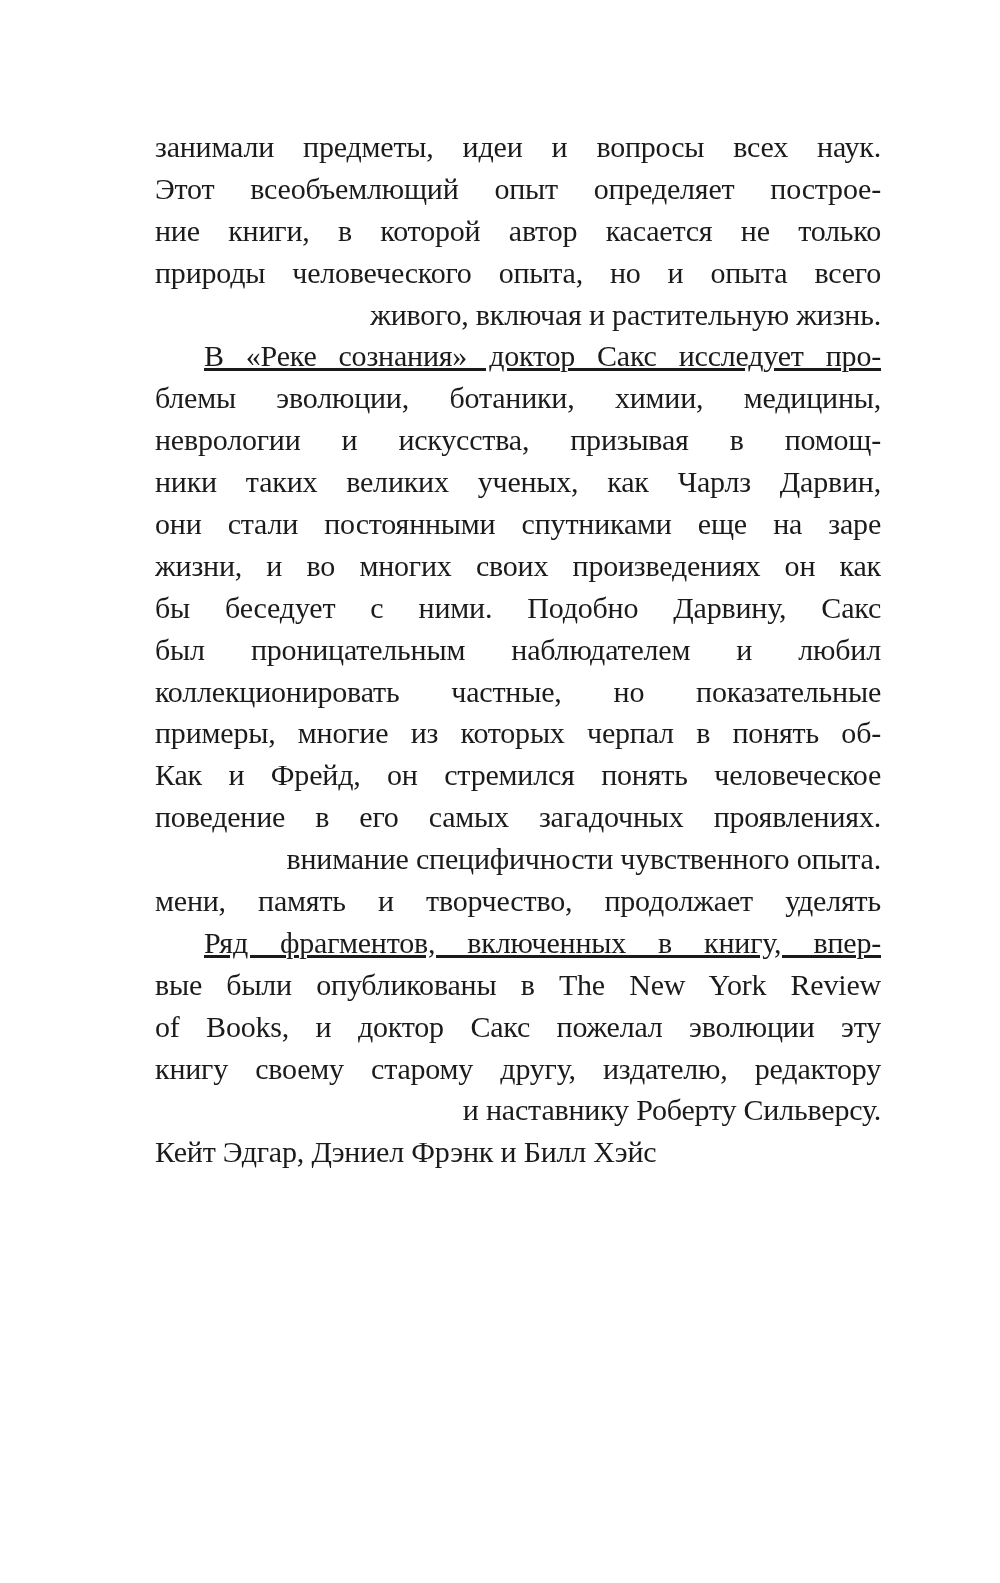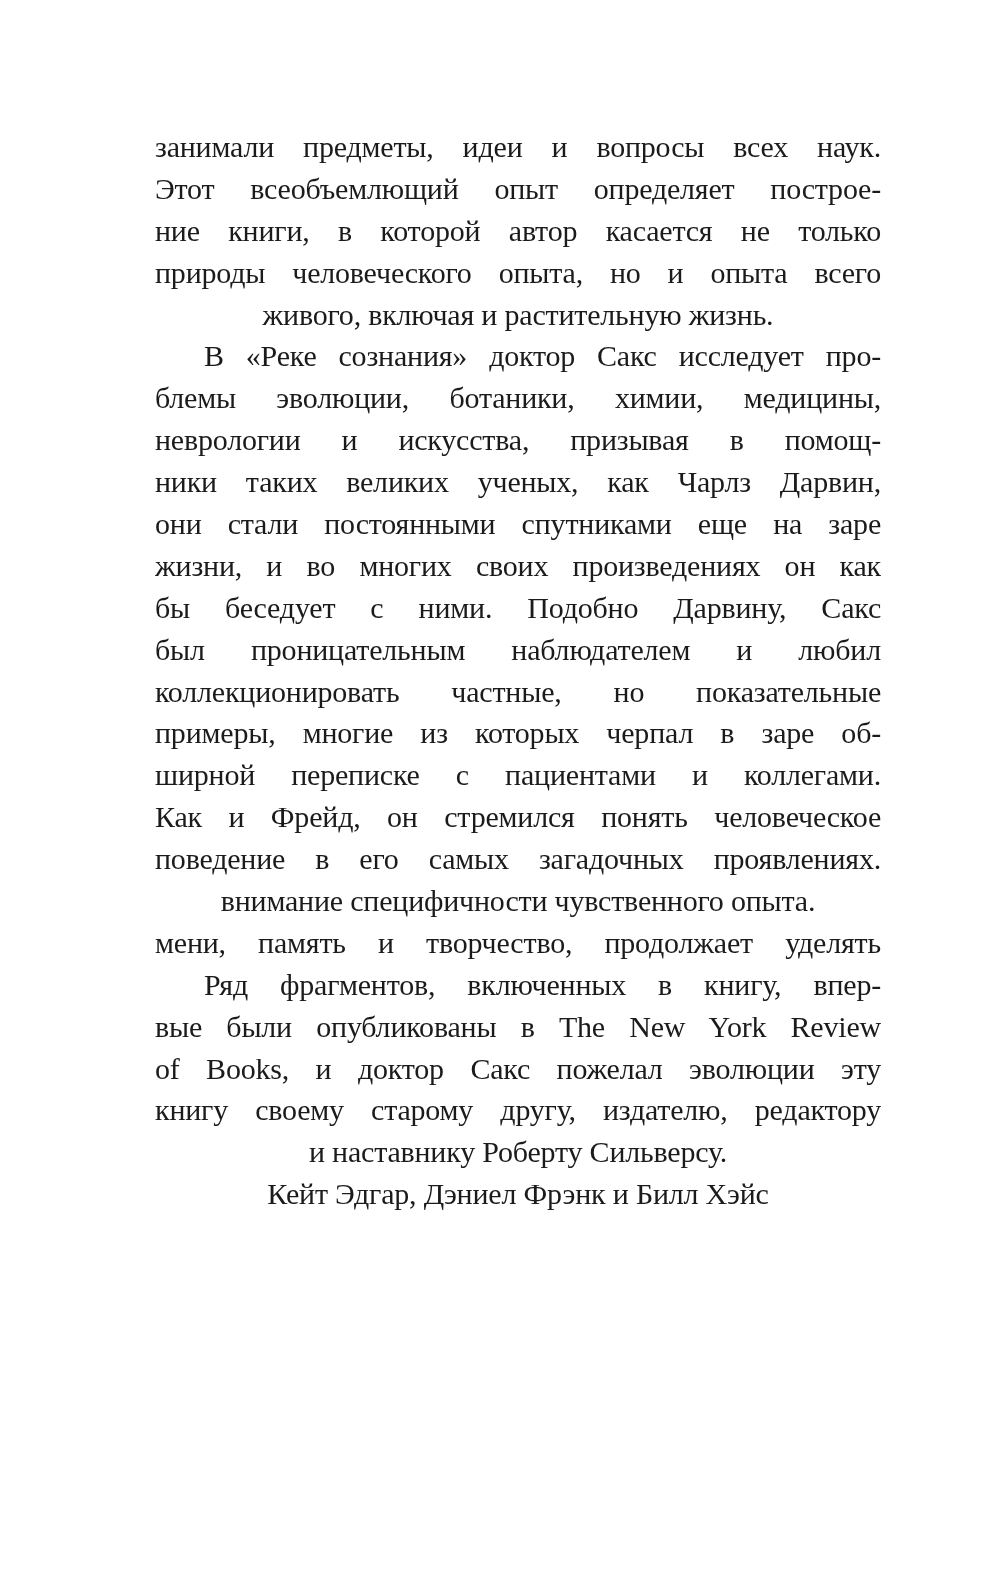--- a/index.html
+++ b/index.html
@@ -26,23 +26,23 @@
     color: #1b1b1b;
   }
   .line {
     height: 41.9px;
     overflow: hidden;
   }
   .a-justify {
     text-align: justify;
     text-align-last: justify;
   }
-  .a-left  { text-align: center; }
-  .a-right { text-align: center; }
-  .indent  { text-indent: 49px; }
+  .a-left  { text-align: right; }
+  .a-right { text-align: left; }
+  .indent  { text-indent: 49px; text-decoration: underline; }
   .it      { }
 </style>
 </head>
 <body>
 
 <div class="page">
   <div class="text-block">
       <div class="line a-justify"><span class="">занимали предметы, идеи и вопросы всех наук.</span></div>
       <div class="line a-justify"><span class="">Этот всеобъемлющий опыт определяет построе-</span></div>
       <div class="line a-justify"><span class="">ние книги, в которой автор касается не только</span></div>
@@ -50,22 +50,21 @@
       <div class="line a-left"><span class="">живого, включая и растительную жизнь.</span></div>
       <div class="line a-justify indent"><span class="">В «Реке сознания» доктор Сакс исследует про-</span></div>
       <div class="line a-justify"><span class="">блемы эволюции, ботаники, химии, медицины,</span></div>
       <div class="line a-justify"><span class="">неврологии и искусства, призывая в помощ-</span></div>
       <div class="line a-justify"><span class="">ники таких великих ученых, как Чарлз Дарвин,</span></div>
       <div class="line a-justify"><span class="">они стали постоянными спутниками еще на заре</span></div>
       <div class="line a-justify"><span class="">жизни, и во многих своих произведениях он как</span></div>
       <div class="line a-justify"><span class="">бы беседует с ними. Подобно Дарвину, Сакс</span></div>
       <div class="line a-justify"><span class="">был проницательным наблюдателем и любил</span></div>
       <div class="line a-justify"><span class="">коллекционировать частные, но показательные</span></div>
-      <div class="line a-justify"><span class="">примеры, многие из которых черпал в заре об-</span></div>
-      <div class="line a-justify"><span class="">ширной переписке с пациентами и коллегами.</span></div>
+      <div class="line a-justify"><span class="">примеры, многие из которых черпал в понять об-</span></div>
       <div class="line a-justify"><span class="">Как и Фрейд, он стремился понять человеческое</span></div>
       <div class="line a-justify"><span class="">поведение в его самых загадочных проявлениях.</span></div>
       <div class="line a-left"><span class="">внимание специфичности чувственного опыта.</span></div>
       <div class="line a-justify"><span class="">мени, память и творчество, продолжает уделять</span></div>
       <div class="line a-justify indent"><span class="">Ряд фрагментов, включенных в книгу, впер-</span></div>
       <div class="line a-justify"><span class="">вые были опубликованы в </span><span class="it">The New York Review</span></div>
       <div class="line a-justify"><span class="it">of Books</span><span class="">, и доктор Сакс пожелал эволюции эту</span></div>
       <div class="line a-justify"><span class="">книгу своему старому другу, издателю, редактору</span></div>
       <div class="line a-left"><span class="">и наставнику Роберту Сильверсу.</span></div>
       <div class="line a-right"><span class="it">Кейт Эдгар, Дэниел Фрэнк и Билл Хэйс</span></div>

